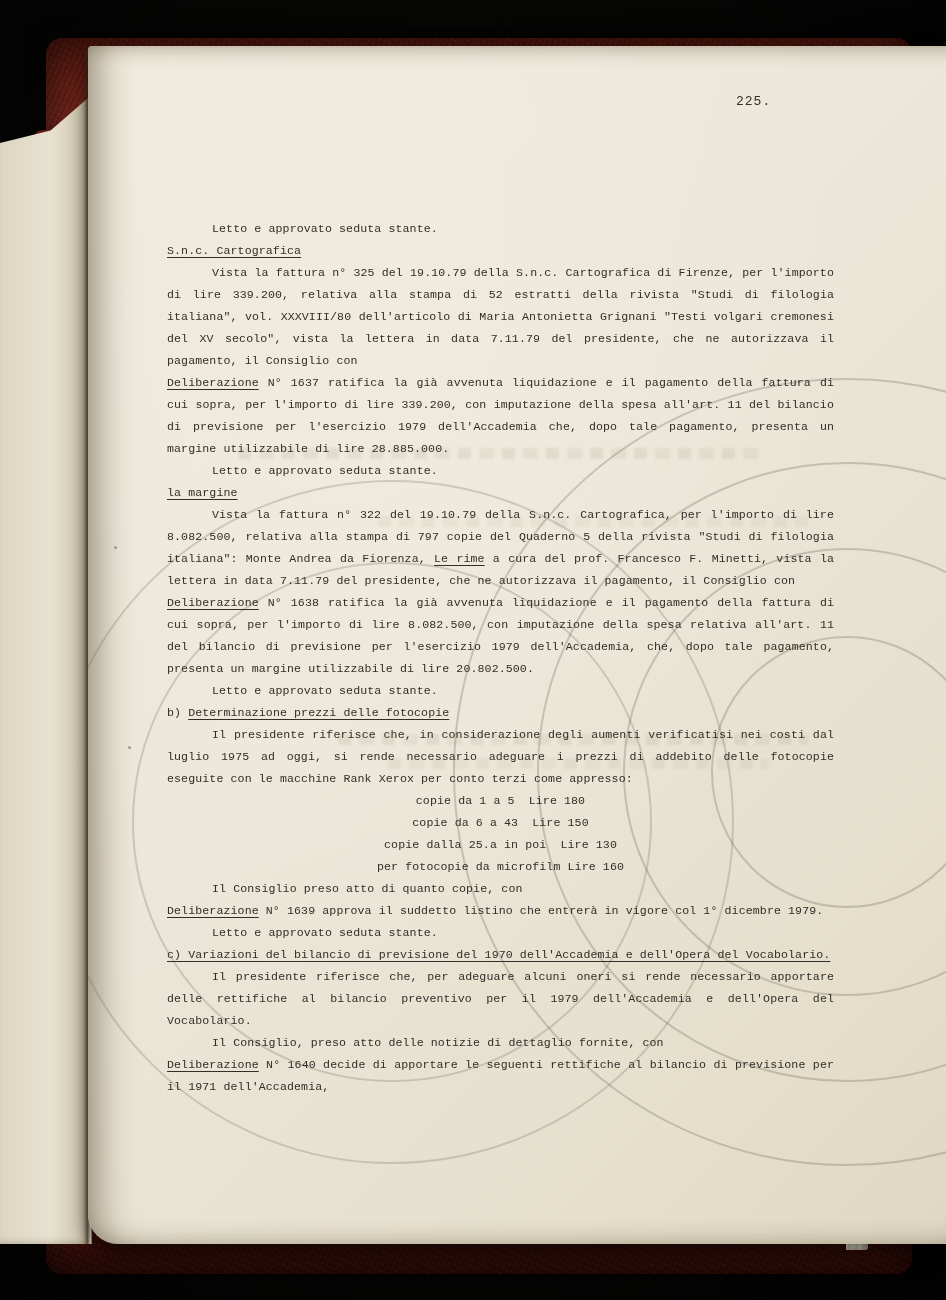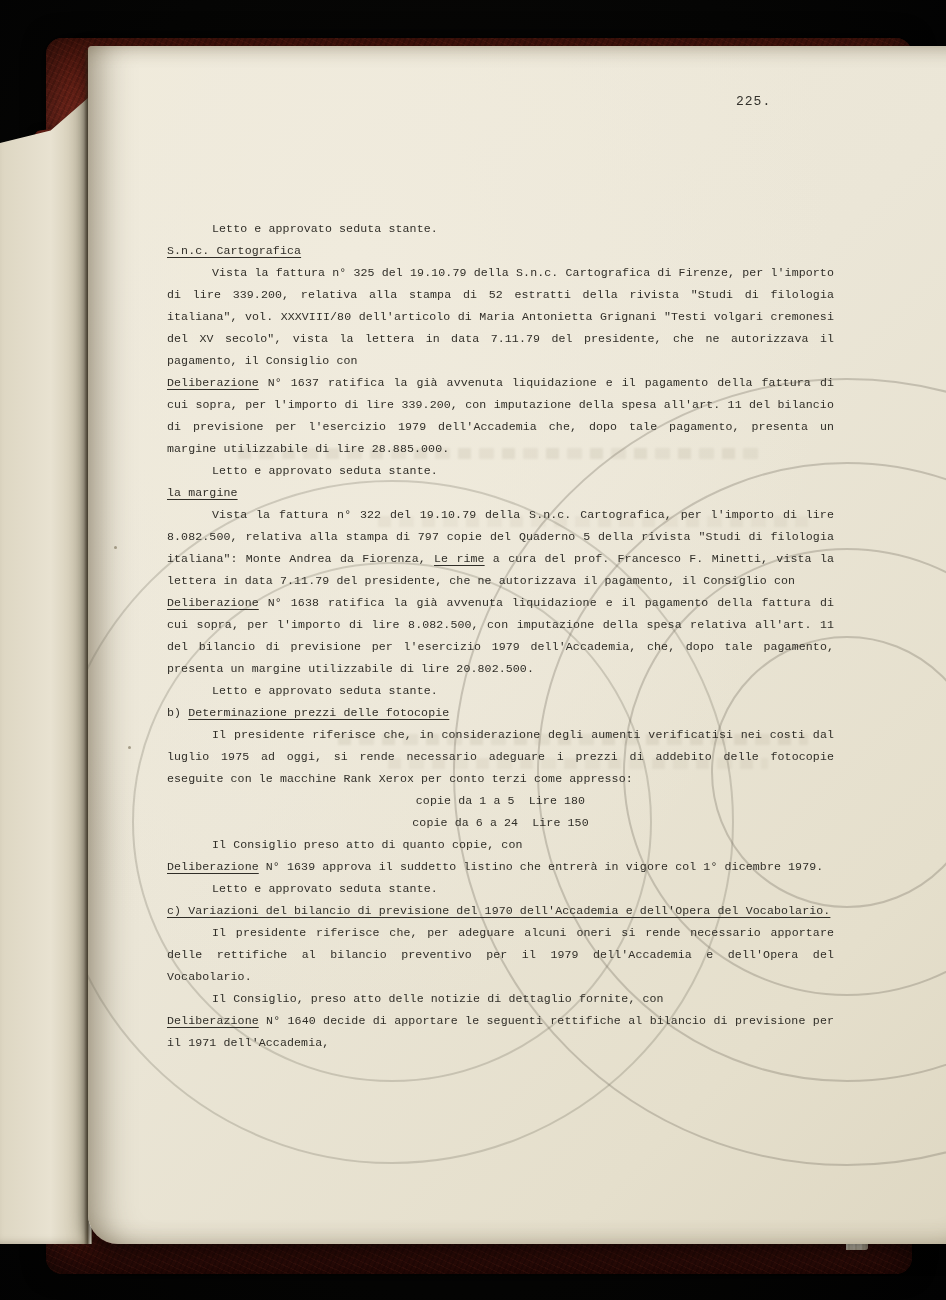--- a/index.html
+++ b/index.html
@@ -106,21 +106,23 @@
         <p class="para body indent"><span>Vista la fattura n° 325 del 19.10.79 della S.n.c. Cartografica di Firenze, per l'importo di lire 339.200, relativa alla stampa di 52 estratti della rivista "Studi di filologia italiana", vol. XXXVIII/80 dell'articolo di Maria Antonietta Grignani "Testi volgari cremonesi del XV secolo", vista la lettera in data 7.11.79 del presidente, che ne autorizzava il pagamento, il Consiglio con</span></p>
         <p class="para body"><span class="u">Deliberazione</span><span> N° 1637 ratifica la già avvenuta liquidazione e il pagamento della fattura di cui sopra, per l'importo di lire 339.200, con imputazione della spesa all'art. 11 del bilancio di previsione per l'esercizio 1979 dell'Accademia che, dopo tale pagamento, presenta un margine utilizzabile di lire 28.885.000.</span></p>
         <p class="para plain indent"><span>Letto e approvato seduta stante.</span></p>
         <p class="para heading"><span class="u">la margine</span></p>
         <p class="para body indent"><span>Vista la fattura n° 322 del 19.10.79 della S.n.c. Cartografica, per l'importo di lire 8.082.500, relativa alla stampa di 797 copie del Quaderno 5 della rivista "Studi di filologia italiana": Monte Andrea da Fiorenza, </span><span class="u">Le rime</span><span> a cura del prof. Francesco F. Minetti, vista la lettera in data 7.11.79 del presidente, che ne autorizzava il pagamento, il Consiglio con</span></p>
         <p class="para body"><span class="u">Deliberazione</span><span> N° 1638 ratifica la già avvenuta liquidazione e il pagamento della fattura di cui sopra, per l'importo di lire 8.082.500, con imputazione della spesa relativa all'art. 11 del bilancio di previsione per l'esercizio 1979 dell'Accademia, che, dopo tale pagamento, presenta un margine utilizzabile di lire 20.802.500.</span></p>
         <p class="para plain indent"><span>Letto e approvato seduta stante.</span></p>
         <p class="para heading"><span>b) </span><span class="u">Determinazione prezzi delle fotocopie</span></p>
         <p class="para body indent"><span>Il presidente riferisce che, in considerazione degli aumenti verificatisi nei costi dal luglio 1975 ad oggi, si rende necessario adeguare i prezzi di addebito delle fotocopie eseguite con le macchine Rank Xerox per conto terzi come appresso:</span></p>
         <p class="para list"><span>copie da 1 a 5  Lire 180</span></p>
-        <p class="para list"><span>copie da 6 a 24  Lire 150</span></p>
+        <p class="para list"><span>copie da 6 a 43  Lire 150</span></p>
+        <p class="para list"><span>copie dalla 25.a in poi  Lire 130</span></p>
+        <p class="para list"><span>per fotocopie da microfilm Lire 160</span></p>
         <p class="para plain indent"><span>Il Consiglio preso atto di quanto copie, con</span></p>
         <p class="para wide"><span class="u">Deliberazione</span><span> N° 1639 approva il suddetto listino che entrerà in vigore col 1° dicembre 1979.</span></p>
         <p class="para plain indent"><span>Letto e approvato seduta stante.</span></p>
         <p class="para heading"><span class="u">c) Variazioni del bilancio di previsione del 1970 dell'Accademia e dell'Opera del Vocabolario.</span></p>
         <p class="para body indent"><span>Il presidente riferisce che, per adeguare alcuni oneri si rende necessario apportare delle rettifiche al bilancio preventivo per il 1979 dell'Accademia e dell'Opera del Vocabolario.</span></p>
         <p class="para plain indent"><span>Il Consiglio, preso atto delle notizie di dettaglio fornite, con</span></p>
         <p class="para body"><span class="u">Deliberazione</span><span> N° 1640 decide di apportare le seguenti rettifiche al bilancio di previsione per il 1971 dell'Accademia,</span></p>
       </div>
   </div>
 </div>

